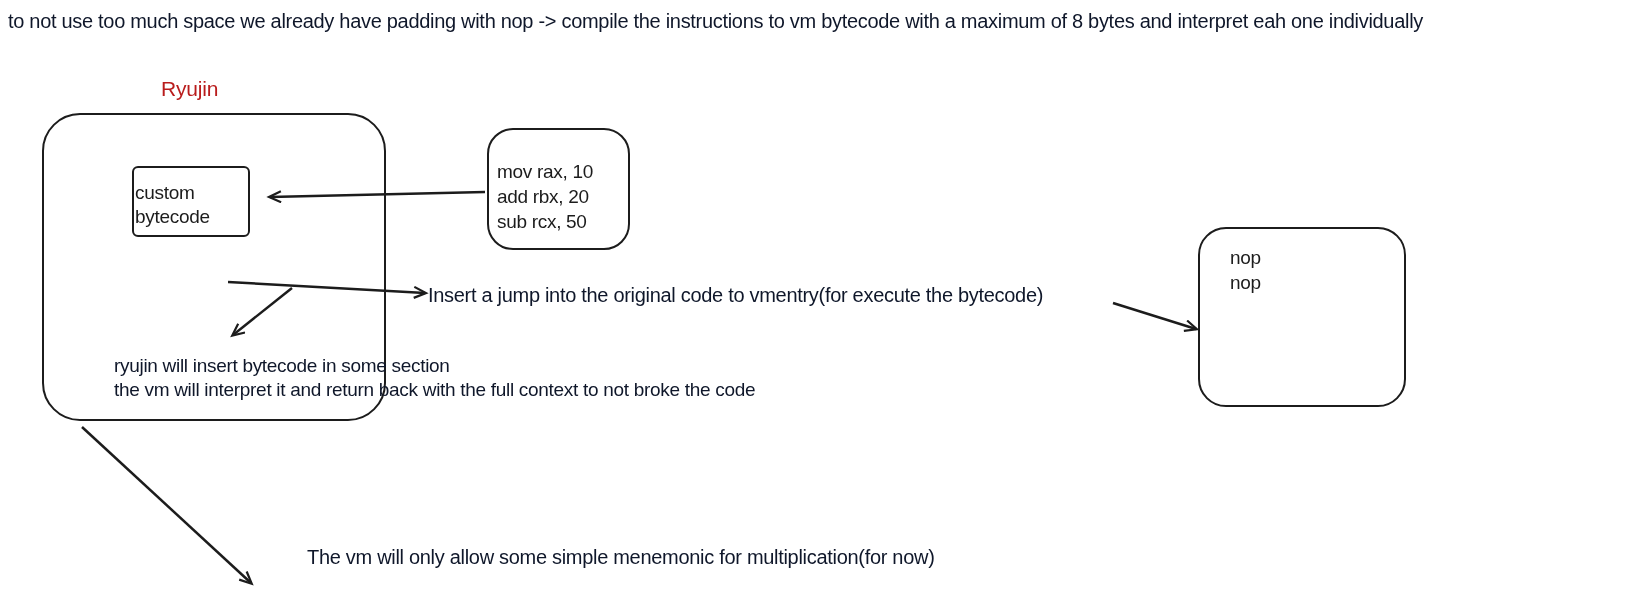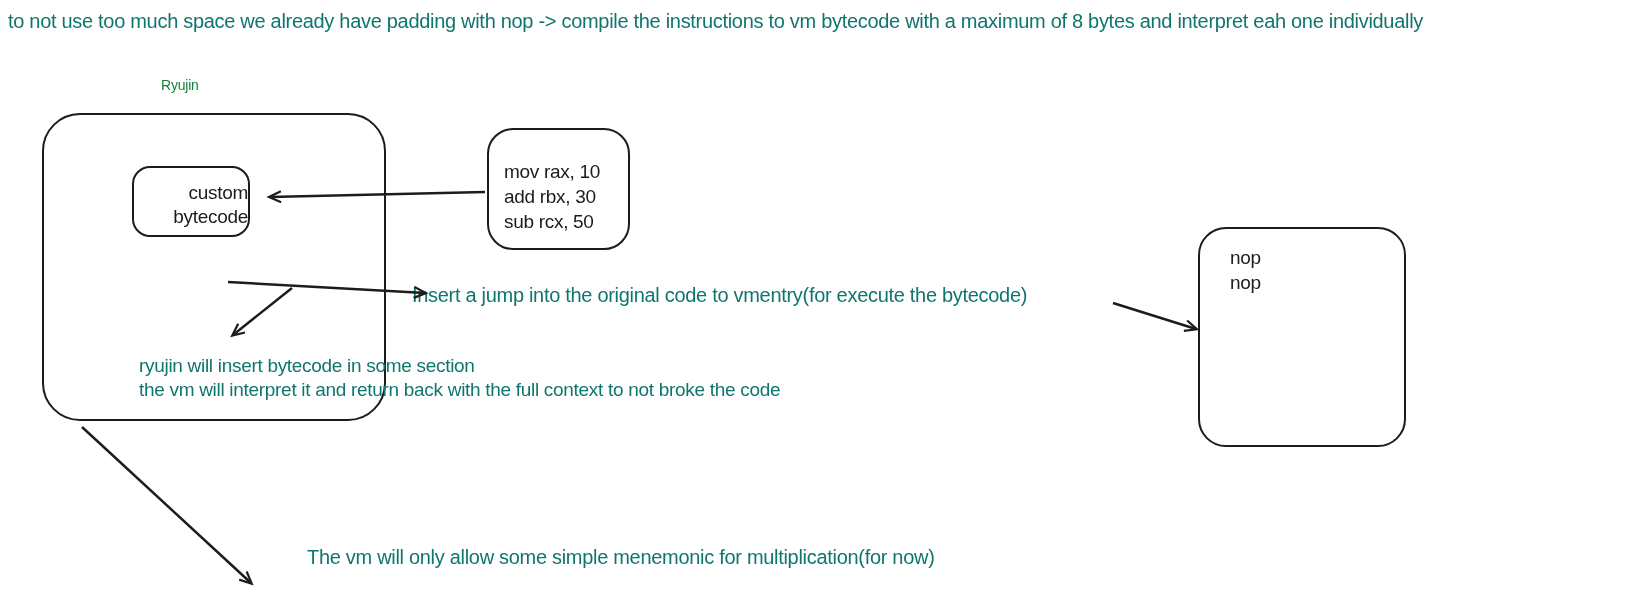--- a/index.html
+++ b/index.html
@@ -14,68 +14,67 @@
     position: relative;
     width: 1639px;
     height: 605px;
     background: #ffffff;
   }
   .note {
     position: absolute;
     white-space: nowrap;
     font-size: 20px;
     letter-spacing: -0.3px;
-    color: #0f766e;
+    color: #0f172a;
   }
   .label {
     position: absolute;
     white-space: nowrap;
-    font-size: 14px;
+    font-size: 21px;
     letter-spacing: -0.2px;
-    color: #15803d;
+    color: #b91c1c;
   }
   .box {
     position: absolute;
     border: 2.5px solid #1c1c1c;
     background: transparent;
   }
   .box .box-line {
     white-space: nowrap;
     font-size: 19px;
     letter-spacing: -0.3px;
     color: #1c1c1c;
   }
   .ryujin-box {
     left: 42px; top: 113px;
     width: 344px; height: 308px;
     border-radius: 38px;
   }
   .custom-box {
     left: 132px; top: 166px;
     width: 118px; height: 71px;
-    border-radius: 18px;
-    padding: 13px 0 0 17px;
-    text-align: right;
+    border-radius: 6px;
+    padding: 13px 0 0 1px;
   }
   .custom-box .box-line { line-height: 24px; }
   .asm-box {
     left: 487px; top: 128px;
     width: 143px; height: 122px;
     border-radius: 26px;
-    padding: 29px 0 0 15px;
+    padding: 29px 0 0 8px;
   }
   .asm-box .box-line { line-height: 25px; }
   .stub-box {
     left: 1198px; top: 227px;
-    width: 208px; height: 220px;
+    width: 208px; height: 180px;
     border-radius: 28px;
     padding: 17px 16px 0 30px;
   }
   .stub-box .box-line { line-height: 24.5px; }
-  .section-note { line-height: 24px; font-size: 19px; margin-left: 25px; }
+  .section-note { line-height: 24px; font-size: 19px; }
   .arrows-layer {
     position: absolute;
     left: 0; top: 0;
     width: 1639px; height: 605px;
     pointer-events: none;
   }
   .arrows-layer line { stroke: #1c1c1c; stroke-width: 2.5; }
 </style>
 </head>
 <body>
@@ -88,30 +87,30 @@
 
   <div class="box ryujin-box"></div>
 
   <div class="box custom-box">
     <div class="box-line">custom</div>
     <div class="box-line">bytecode</div>
   </div>
 
   <div class="box asm-box">
     <div class="box-line">mov rax, 10</div>
-    <div class="box-line">add rbx, 30</div>
+    <div class="box-line">add rbx, 20</div>
     <div class="box-line">sub rcx, 50</div>
   </div>
 
   <div class="box stub-box">
     <div class="box-line">nop</div>
     <div class="box-line">nop</div>
   </div>
 
-  <div class="note" style="left:412px; top:284px;">Insert a jump into the original code to vmentry(for execute the bytecode)</div>
+  <div class="note" style="left:428px; top:284px;">Insert a jump into the original code to vmentry(for execute the bytecode)</div>
 
   <div class="note section-note" style="left:114px; top:354px;">
     <div>ryujin will insert bytecode in some section</div>
     <div>the vm will interpret it and return back with the full context to not broke the code</div>
   </div>
 
   <div class="note" style="left:307px; top:546px;">The vm will only allow some simple menemonic for multiplication(for now)</div>
 
   <svg class="arrows-layer" viewBox="0 0 1639 605" xmlns="http://www.w3.org/2000/svg">
     <defs>

